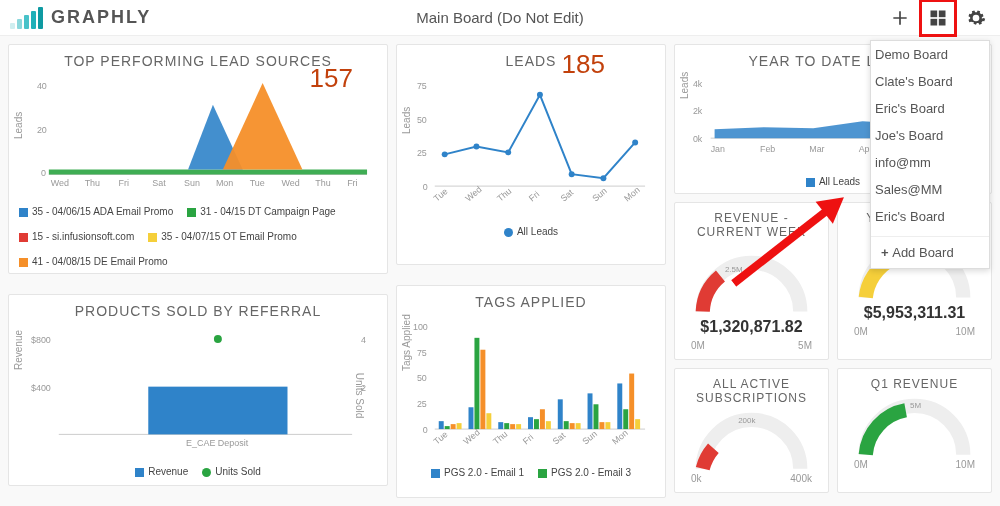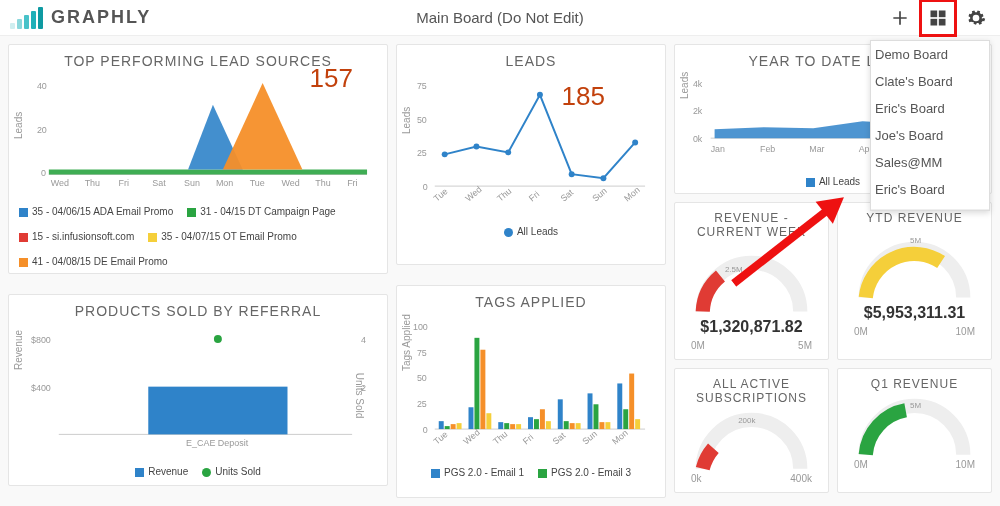--- a/index.html
+++ b/index.html
@@ -122,23 +122,25 @@
         </svg>
     </div>
   </div>
 </div>
 
 <div class="dropdown">
   <div class="item">Demo Board</div>
   <div class="item">Clate's Board</div>
   <div class="item">Eric's Board</div>
   <div class="item">Joe's Board</div>
+  <div class="item">info@mm</div>
   <div class="item">Sales@MM</div>
   <div class="item">Eric's Board</div>
   <div class="sep"></div>
+  <div class="add">Add Board</div>
 </div>
 
 <div class="arrow">
   <svg viewBox="0 0 140 40">
       <line x1="0" y1="20" x2="120" y2="20" stroke="#e11" stroke-width="8"></line>
       <polygon points="115,6 140,20 115,34" fill="#e11"></polygon>
     </svg>
 </div>
 
 <div class="content">
@@ -224,21 +226,21 @@
       </div>
     </div>
 
     <div class="card" style="height:18px"></div>
   </div>
 
   <div class="col mid">
 
     <div class="card" style="height:230px">
       <div class="card-title">LEADS</div>
-      <span class="big-number" style="top:36px;right:60px">185</span>
+      <span class="big-number" style="top:4px;right:60px">185</span>
       <span class="axis-label-y">Leads</span>
       <svg class="chart" viewBox="0 0 250 140">
         <g font-size="9" fill="#999">
           <text x="10" y="14">75</text>
             <text x="10" y="48">50</text>
             <text x="10" y="82">25</text>
             <text x="16" y="116">0</text>
         </g>
         <line x1="28" y1="112" x2="240" y2="112" stroke="#ccc"></line>
         <polyline points="38,80 70,72 102,78 134,20 166,100 198,104 230,68" fill="none" stroke="#2f83c9" stroke-width="2"></polyline>

